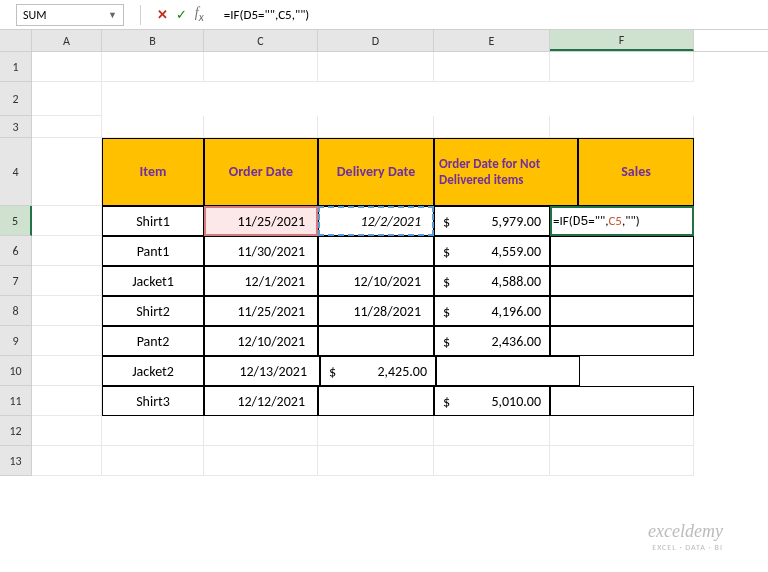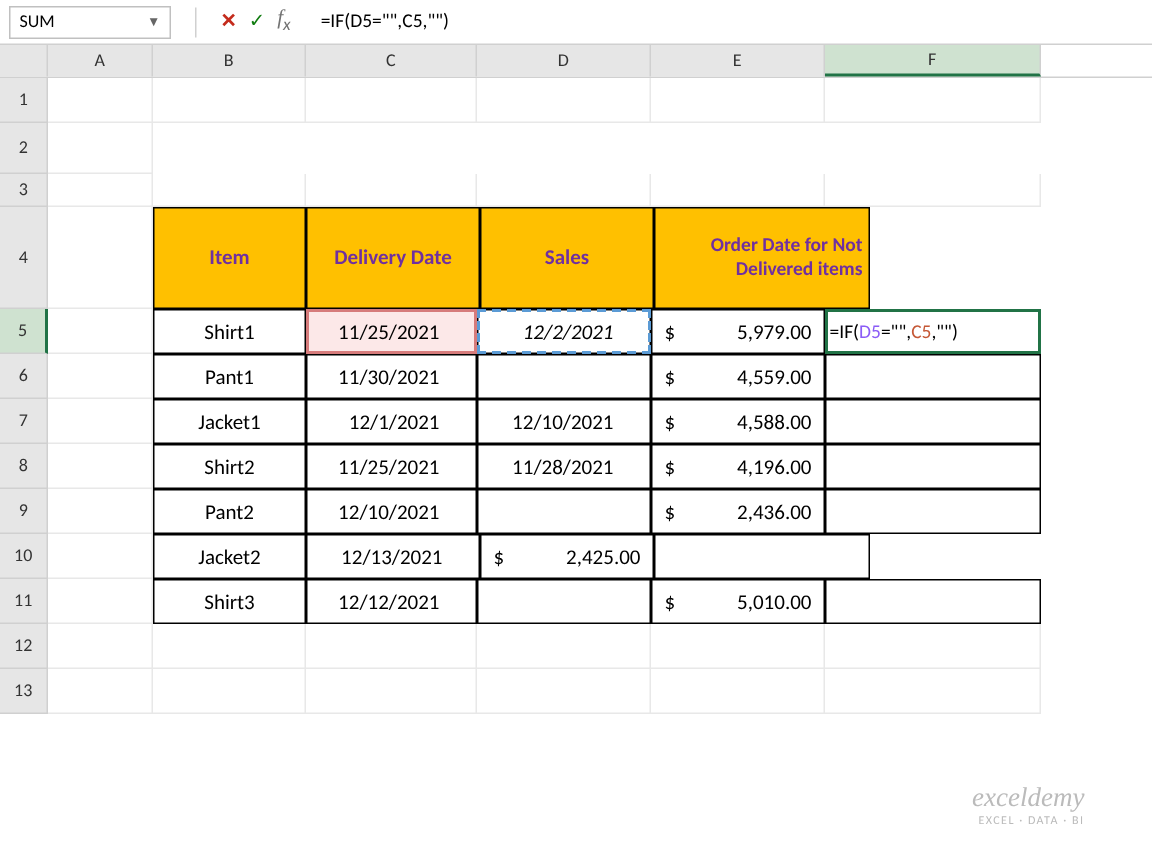--- a/index.html
+++ b/index.html
@@ -1,18 +1,18 @@
 <!DOCTYPE html>
 <html><head>
 <meta charset="utf-8">
 <style>
 * { box-sizing: border-box; margin: 0; padding: 0; font-family: Calibri, Arial, sans-serif; }
 body { background: #fff; overflow: hidden; width: 768px; height: 572px; position: relative; }
 
-.fbar { display: flex; align-items: center; height: 30px; border-bottom: 1px solid #d0d0d0; padding: 0 6px; gap: 16px; }
+.fbar { display: flex; align-items: center; height: 30px; border-bottom: 1px solid #d0d0d0; padding: 0 16px; gap: 16px; }
 .namebox { width: 108px; height: 22px; border: 1px solid #c0c0c0; background: #fff; display: flex; align-items: center; padding: 0 6px; font-size: 12px; }
 .namebox span.dd { margin-left: auto; color: #666; font-size: 9px; }
 .sep { width: 1px; height: 20px; background: #d0d0d0; }
 .fx-icons { display: flex; gap: 8px; align-items: center; font-size: 13px; }
 .fx-x { color: #c42b1c; font-weight: bold; cursor: pointer; }
 .fx-check { color: #107c10; cursor: pointer; }
 .fx-label { font-style: italic; font-family: 'Times New Roman', serif; font-size: 14px; color: #737373; }
 .fbar-input { flex: 1; font-size: 13px; padding: 2px 4px; }
 
 .grid { position: relative; }
@@ -25,32 +25,32 @@
 .rows { }
 .row { display: flex; height: 30px; }
 .row.tall { height: 68px; }
 .row.title { height: 34px; }
 .rowhdr { width: 32px; background: #e6e6e6; border-right: 1px solid #d0d0d0; border-bottom: 1px solid #d0d0d0; display: flex; align-items: center; justify-content: center; font-size: 12px; color: #333; }
 .rowhdr.sel { background: #cfe2d0; border-right: 2px solid #217346; }
 .cell { border-right: 1px solid #e8e8e8; border-bottom: 1px solid #e8e8e8; font-size: 14px; display: flex; align-items: center; padding: 0 4px; position: relative; background: #fff; }
 
 .titlecell { font-family: 'Times New Roman', serif; font-style: italic; font-weight: bold; font-size: 22px; justify-content: center; border: none; }
 
-.thead { background: #ffc000; color: #7030a0; font-weight: bold; font-size: 14px; text-align: right; justify-content: center; border: 1.5px solid #000; line-height: 1.2; }
+.thead { background: #ffc000; color: #7030a0; font-weight: bold; font-size: 14px; text-align: left; justify-content: center; border: 1.5px solid #000; line-height: 1.2; }
 .tcell { border: 1px solid #000; justify-content: center; font-size: 14px; }
-.tcell.right { justify-content: flex-end; padding-right: 24px; }
+.tcell.right { justify-content: flex-end; padding-right: 12px; }
 .tcell.sales { justify-content: space-between; padding: 0 8px; }
 
 .sel-c5 { outline: 2px solid #d67b7b; outline-offset: -2px; background: #fce8e8; }
 .sel-d5 { outline: 2px dashed #5b9bd5; outline-offset: -2px; font-style: italic; }
 .sel-f5 { outline: 2px solid #217346; outline-offset: -2px; background: #fff; }
 
 .formula-text { font-size: 13px; white-space: nowrap; position: absolute; left: 2px; }
 .tok-eq { color: #000; }
-.tok-ref1 { color: #8b5cf6; }
+.tok-ref1 { color: #000000; font-family: Liberation Mono, monospace; }
 .tok-ref2 { color: #c55836; margin-top: 16px; }
 
 .watermark { position: absolute; right: 45px; bottom: 20px; text-align: right; color: #bbb; }
 .watermark .w1 { font-size: 18px; font-style: italic; font-family: 'Times New Roman', serif; }
 .watermark .w2 { font-size: 8px; letter-spacing: 1px; }
 </style>
 </head>
 <body>
 
 <div class="fbar">
@@ -101,23 +101,24 @@
       <div class="cell cC"></div>
       <div class="cell cD"></div>
       <div class="cell cE"></div>
       <div class="cell cF"></div>
     </div>
 
     <div class="row tall">
       <div class="rowhdr">4</div>
       <div class="cell cA"></div>
       <div class="cell thead cB">Item</div>
+      <div class="cell thead cC">Order Date</div>
       <div class="cell thead cD">Delivery Date</div>
+      <div class="cell thead cF" style="font-size:13px">Order Date for Not Delivered items</div>
       <div class="cell thead cE">Sales</div>
-      <div class="cell thead cF" style="font-size:13px">Order Date for Not Delivered items</div>
     </div>
 
     <div class="row">
       <div class="rowhdr sel">5</div>
       <div class="cell cA"></div>
       <div class="cell tcell cB">Shirt1</div>
       <div class="cell tcell right cC sel-c5">11/25/2021</div>
       <div class="cell tcell right cD sel-d5">12/2/2021</div>
       <div class="cell tcell sales cE">
           <span>$</span>

